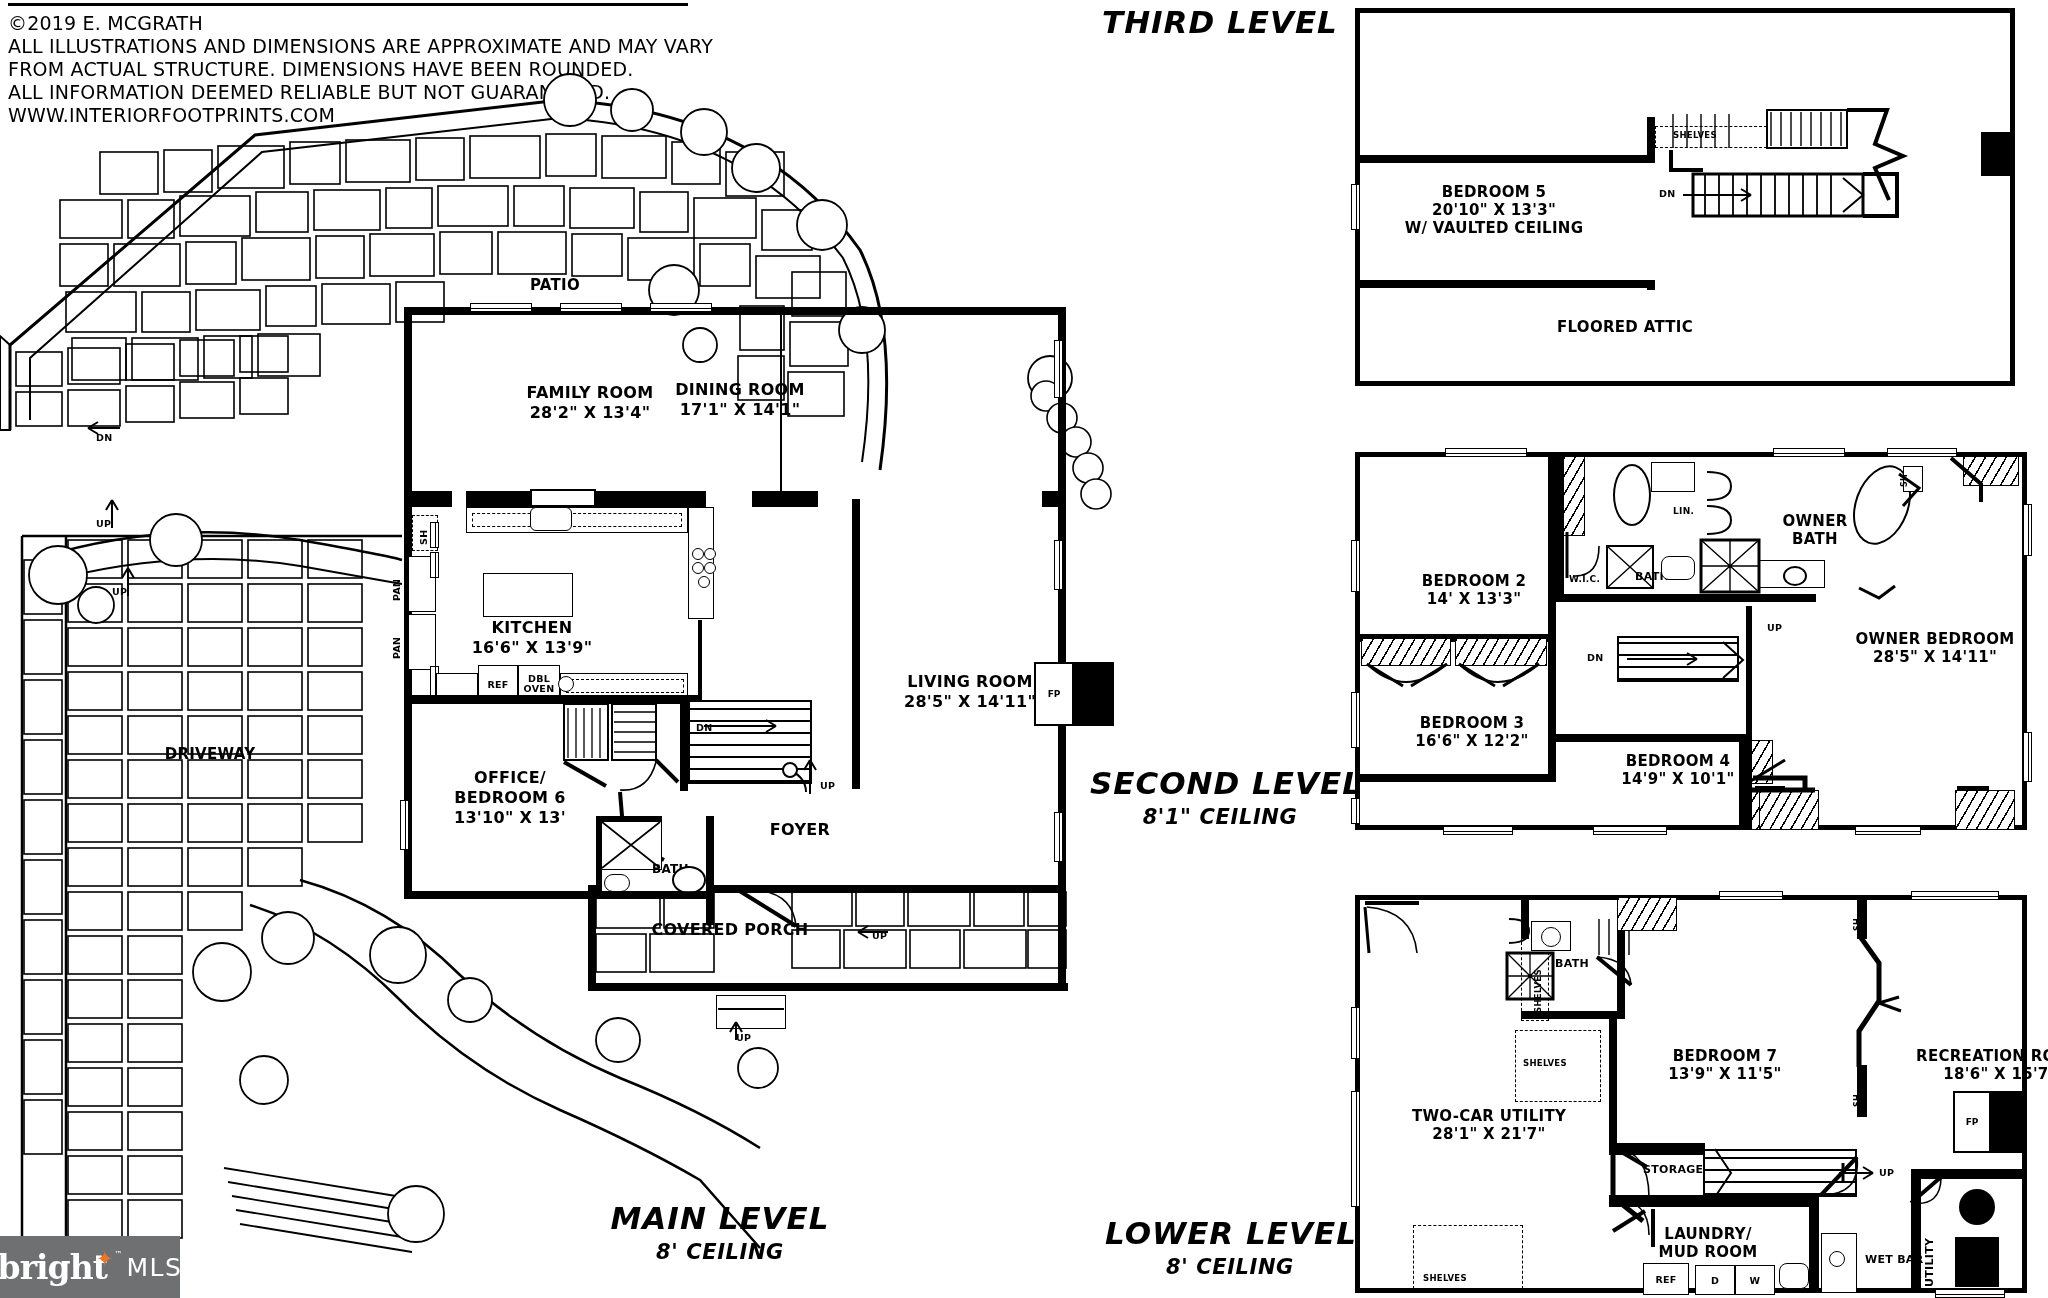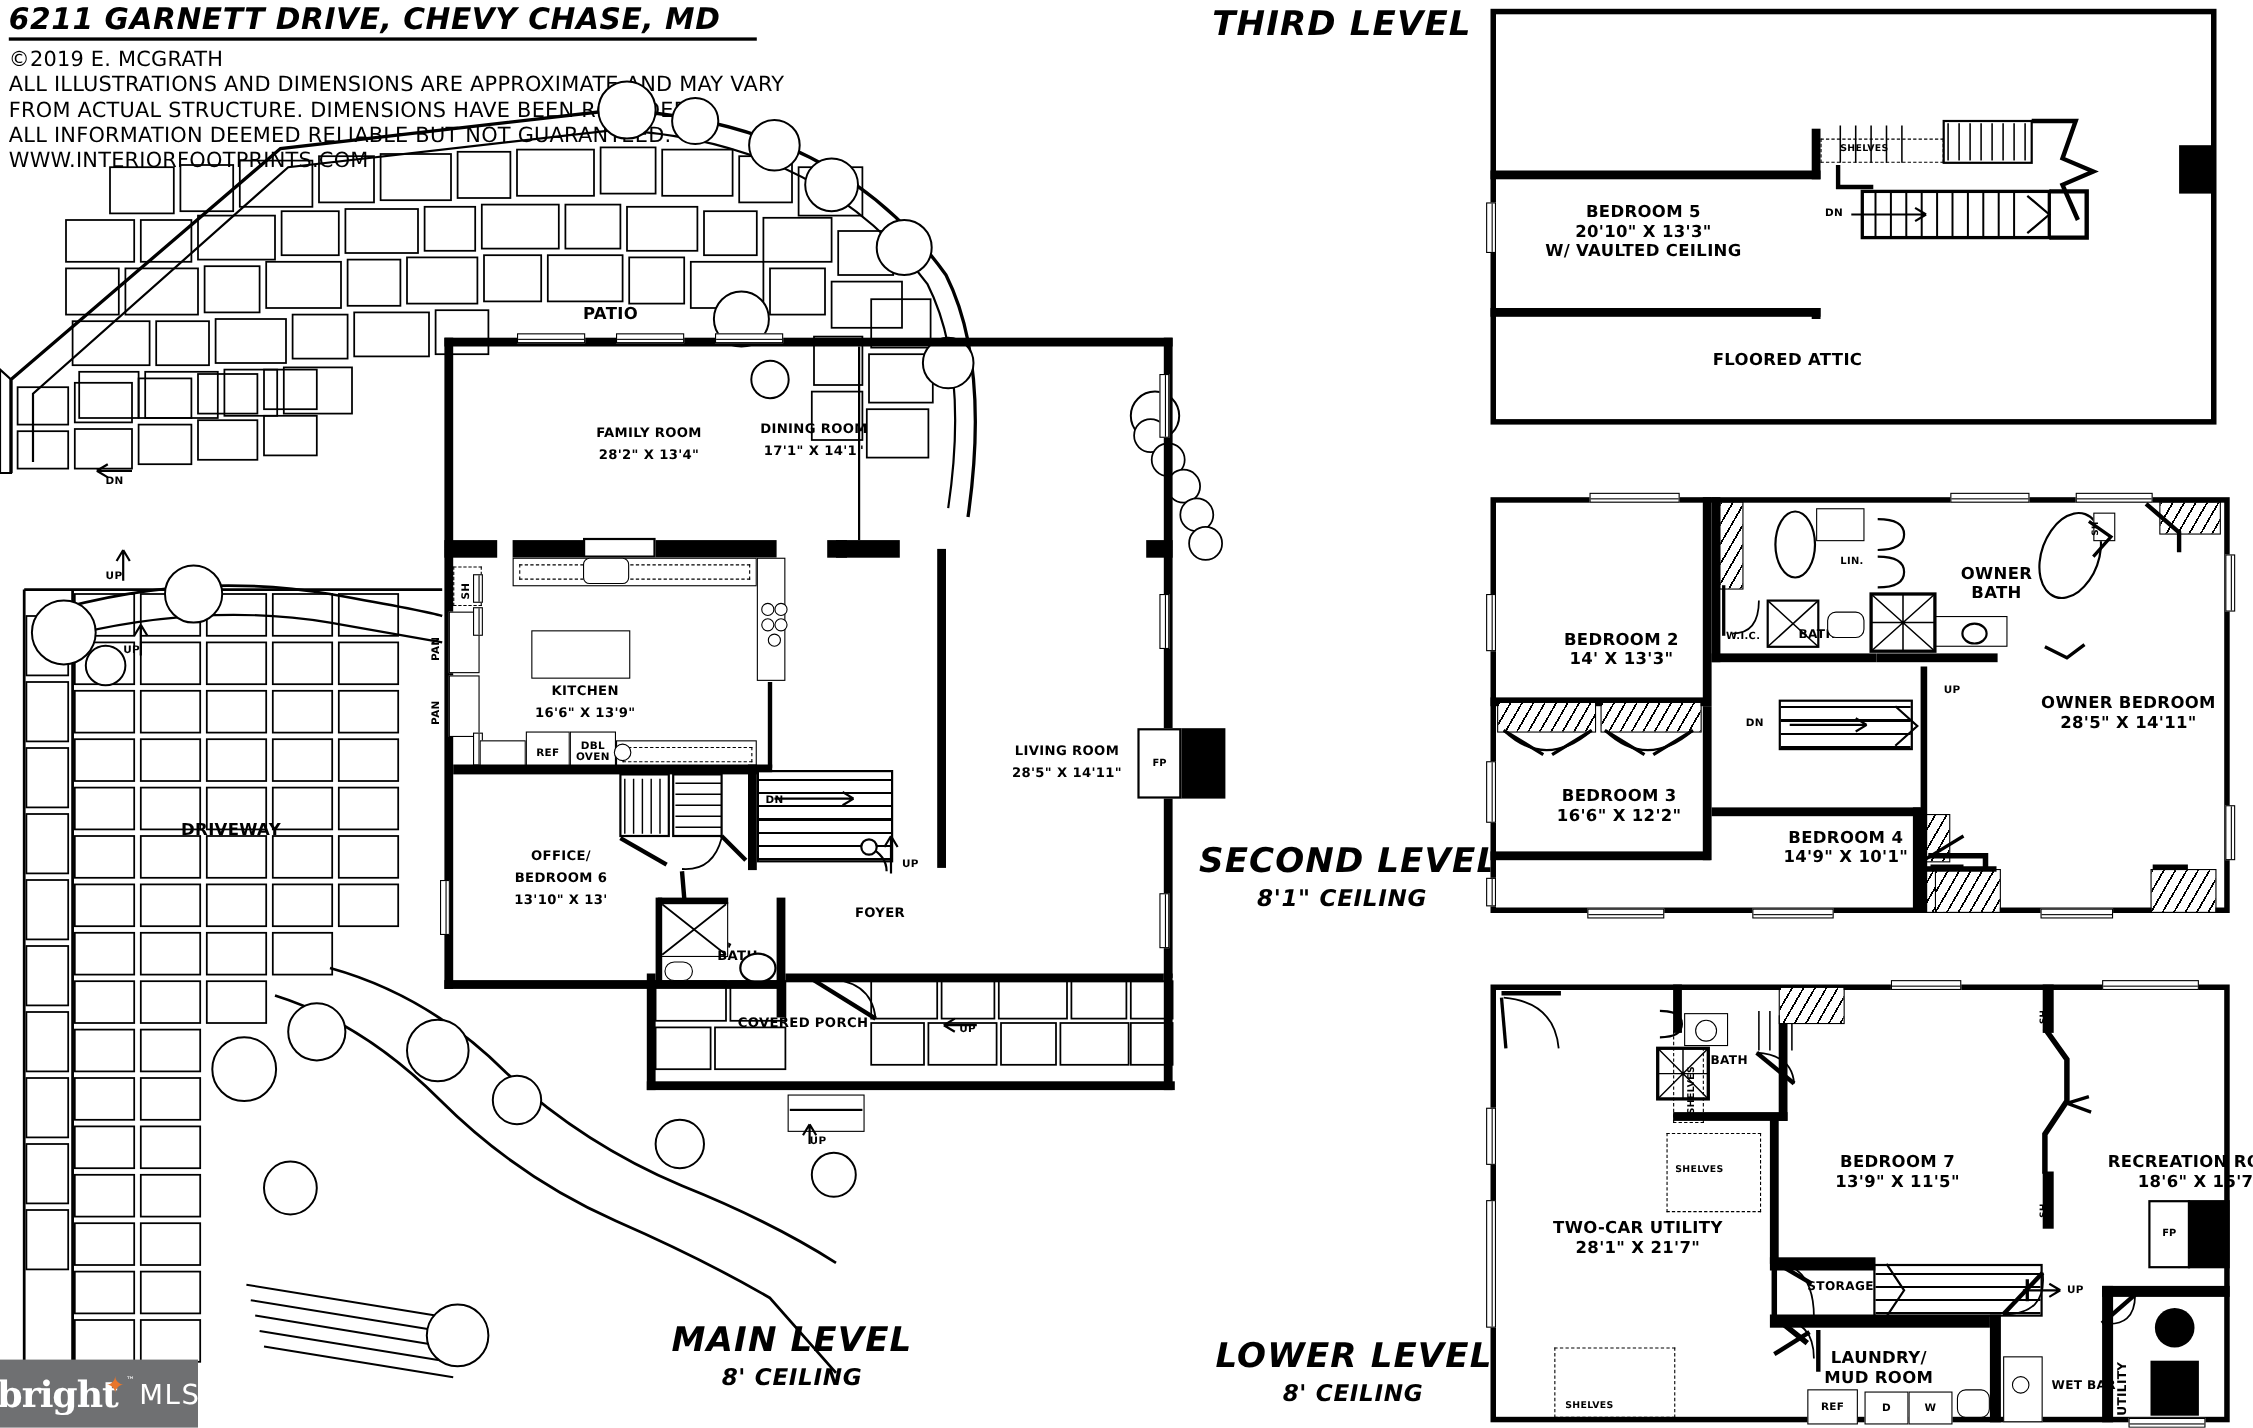--- a/index.html
+++ b/index.html
@@ -13,21 +13,21 @@
          font-family:"DejaVu Sans","Liberation Sans",sans-serif;white-space:nowrap;}
   #titlerule{height:3px;background:#000;width:680px;margin-top:1px;}
   .legal{font-size:19px;line-height:23px;letter-spacing:.2px;white-space:nowrap;}
   #copyright{margin-top:6px;}
   
   .levelcap{text-align:center;font-style:italic;}
   .levelcap .big{font-size:31px;font-weight:700;letter-spacing:1px;white-space:nowrap;}
   .levelcap .small{font-size:21px;font-weight:700;letter-spacing:.6px;margin-top:4px;white-space:nowrap;}
   
   .rlabel{font-size:15px;line-height:18px;text-align:center;white-space:nowrap;font-weight:600;letter-spacing:.3px;}
-  .rlabel.big{font-size:12px;line-height:20px;}
+  .rlabel.big{font-size:16px;line-height:20px;}
   .tiny{font-size:9.5px;font-weight:600;letter-spacing:.3px;white-space:nowrap;}
   .tiny.v{transform:rotate(-90deg);transform-origin:left top;}
   
   .w{background:#000;position:absolute;}
   .thin{background:#000;position:absolute;}
   .room{position:absolute;box-sizing:border-box;border:5px solid #000;background:#fff;}
   .win{position:absolute;background:#fff;border:1.5px solid #000;box-sizing:border-box;}
   .winh{height:9px;}
   .winv{width:9px;}
   .winh:after{content:"";position:absolute;left:0;right:0;top:50%;height:1px;background:#000;}
@@ -53,21 +53,20 @@
   #mls .star{color:#e8762c;font-size:21px;position:relative;top:-8px;left:-11px;}
   #mls .tm{font-size:8px;color:#fff;position:relative;top:-13px;left:-10px;}
   #mls .m{font-size:25px;color:#fff;letter-spacing:1.5px;margin-left:-6px;}
 </style>
 </head>
 <body>
 
 <div id="root">
 
   <div class="abs" id="header">
-    <div id="title">6211 GARNETT DRIVE, CHEVY CHASE, MD</div>
     <div id="titlerule"></div>
     <div class="legal" id="copyright">©2019 E. MCGRATH</div>
     <div class="legal">ALL ILLUSTRATIONS AND DIMENSIONS ARE APPROXIMATE AND MAY VARY</div>
     <div class="legal">FROM ACTUAL STRUCTURE. DIMENSIONS HAVE BEEN ROUNDED.</div>
     <div class="legal">ALL INFORMATION DEEMED RELIABLE BUT NOT GUARANTEED.</div>
     <div class="legal">WWW.INTERIORFOOTPRINTS.COM</div>
   </div>
 
   <div class="abs levelcap" style="left:1102px;top:4px;width:220px;">
     <div class="big">THIRD LEVEL</div>

